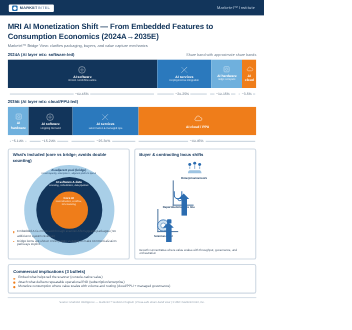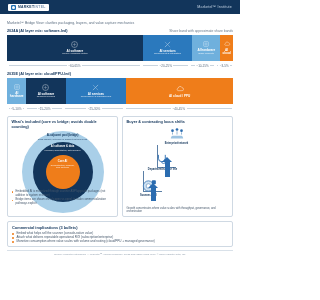--- a/index.html
+++ b/index.html
@@ -139,20 +139,21 @@
   <div class="topbar">
     <div class="brand">
       <span class="brand-mark"></span>
       <span class="brand-txt"><span>MARKET</span><span class="lt">INTEL</span></span>
     </div>
     <div class="topbar-right">Marketel™ Institute</div>
   </div>
 
   <div class="frame">
 
+    <div class="title">MRI AI Monetization Shift — From Embedded Features to Consumption Economics (2024A→2035E)</div>
     <div class="subtitle">Marketel™ Bridge View: clarifies packaging, buyers, and value capture mechanics</div>
 
     <div class="chart-wrap">
 
       <div class="row-head">
         <span class="row-label">2024A (AI layer mix: software-led)</span>
         <span class="row-note">Share band with approximate share bands</span>
       </div>
 
       <div class="bar">

